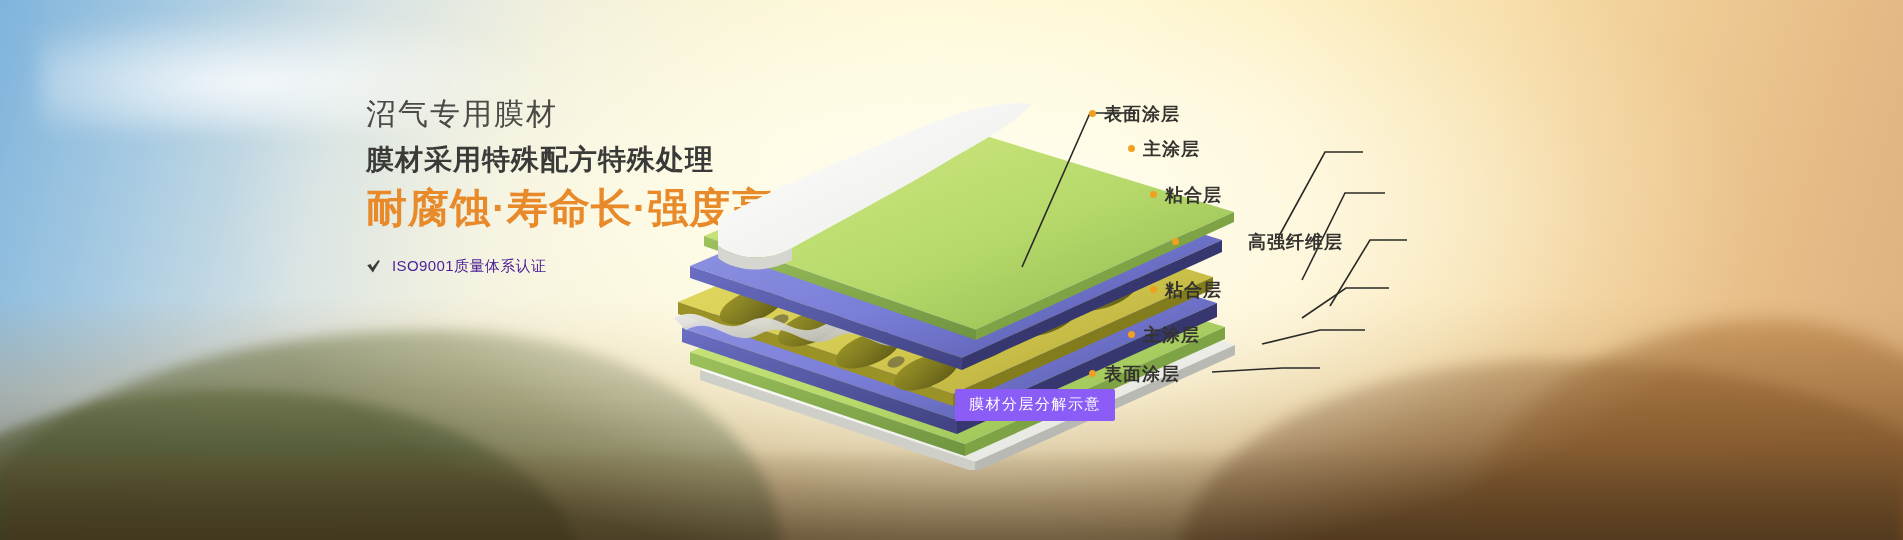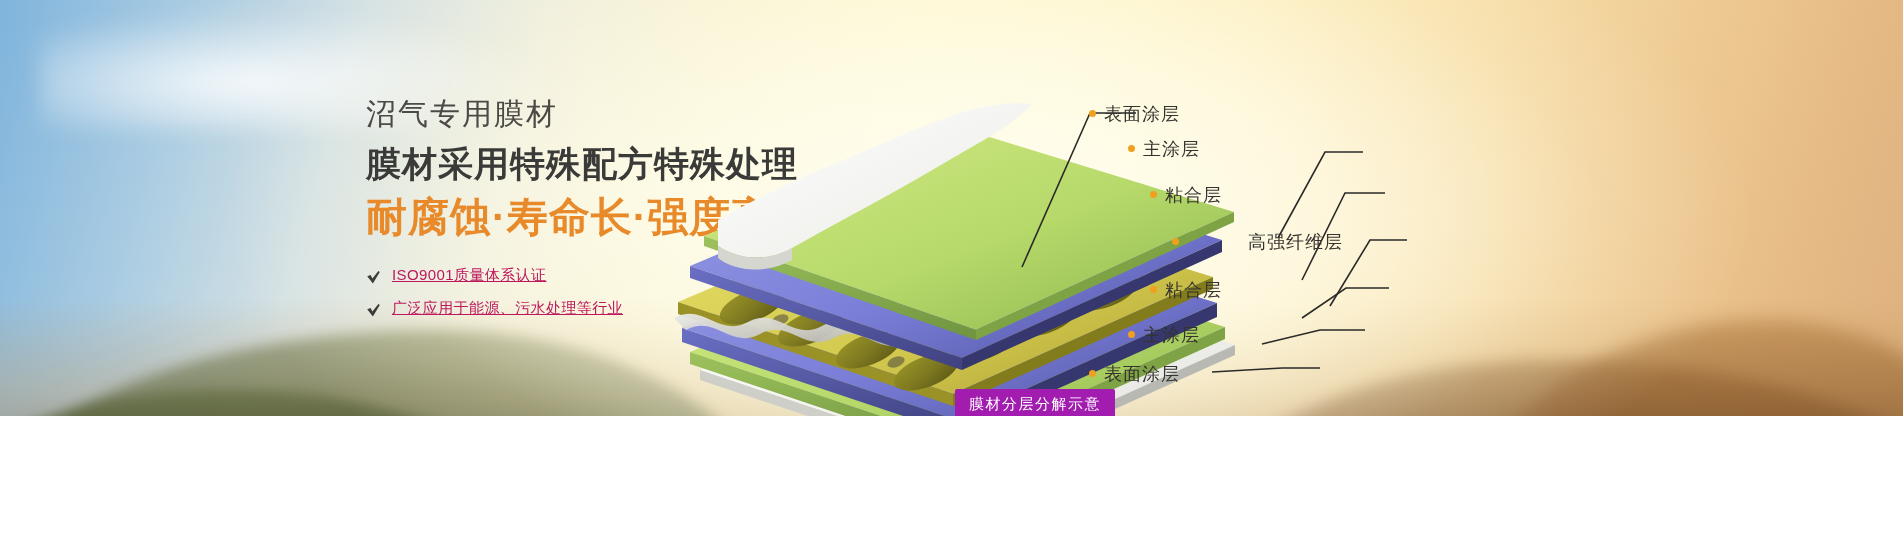--- a/index.html
+++ b/index.html
@@ -1,20 +1,20 @@
 <!DOCTYPE html>
 <html><head>
 <meta charset="utf-8">
 <style>
   html,body{margin:0;padding:0;}
   body{
     width:1903px;height:540px;overflow:hidden;
     font-family:"Liberation Sans","DejaVu Sans",sans-serif;
   }
-  .banner{position:relative;width:1903px;height:416px;overflow:hidden;background:#f3e8c8;}
+  .banner{position:relative;width:1903px;height:540px;overflow:hidden;background:#f3e8c8;}
 
   
   .bg-sky{
     position:absolute;left:0;top:0;width:1903px;height:540px;
     background:
       linear-gradient(to bottom,
         rgba(255,255,255,0) 0%,
         rgba(255,255,255,0) 55%,
         rgba(190,150,95,0.35) 72%,
         rgba(150,110,65,0.55) 88%,
@@ -73,57 +73,57 @@
   }
 
   
   .copy{position:absolute;left:366px;top:96px;width:470px;}
   .eyebrow{
     font-size:30px;color:#4c4a46;letter-spacing:2px;line-height:1.2;
     font-weight:400;
   }
   .headline{
     margin-top:10px;
-    font-size:35px;font-weight:bold;color:#3a3a38;letter-spacing:1px;
+    font-size:28px;font-weight:bold;color:#3a3a38;letter-spacing:1px;
     line-height:1.25;white-space:nowrap;
   }
   .subline{
     margin-top:6px;
     font-size:41px;font-weight:bold;color:#e8892a;letter-spacing:1px;
     line-height:1.22;white-space:nowrap;
   }
   .bullets{margin-top:24px;}
   .bullet{
-    display:flex;align-items:flex-end;margin-bottom:14px;
-    font-size:15px;color:#be185d;letter-spacing:.4px;text-decoration:underline;
+    display:flex;align-items:center;margin-bottom:14px;
+    font-size:15px;color:#4c1d95;letter-spacing:.4px;
   }
   .bullet .tick{
     width:15px;height:15px;margin-right:11px;flex:none;
     display:inline-block;position:relative;
   }
   .bullet .tick svg{display:block;}
 
   
   .diagram{position:absolute;left:660px;top:70px;width:620px;height:400px;}
   .diagram svg{display:block;}
 
   
-  .callouts{position:absolute;left:0;top:0;width:1903px;height:540px;pointer-events:none;}
+  .callouts{position:absolute;left:0;top:0;width:1903px;height:540px;pointer-events:none;font-weight:bold;}
   .callouts svg{position:absolute;left:0;top:0;}
   .label{
     position:absolute;font-size:18px;color:#35332f;white-space:nowrap;
     letter-spacing:1px;
   }
   .dot{
     position:absolute;width:7px;height:7px;border-radius:50%;
     background:#f0a01e;
   }
   .badge{
     position:absolute;left:955px;top:389px;
-    background:#a21caf;color:#ffffff;font-size:15px;letter-spacing:1.5px;
+    background:#8b5cf6;color:#ffffff;font-size:15px;letter-spacing:1.5px;
     padding:6px 14px 7px 14px;border-radius:2px;white-space:nowrap;
   }
 </style>
 </head>
 <body>
 
 <div class="banner">
 
   <div class="bg-sky"></div>
   <div class="bg-cloud"></div>
@@ -140,28 +140,20 @@
     <div class="subline">耐腐蚀·寿命长·强度高</div>
 
     <div class="bullets">
       <div class="bullet">
         <span class="tick">
           <svg width="15" height="15" viewBox="0 0 15 15">
             <path d="M1.2 6.2 L4.6 5.0 L6.4 8.4 L12.4 0.9 L13.8 2.0 L6.9 13.6 Z" fill="#3e3c39"></path>
           </svg>
         </span>
         <span>ISO9001质量体系认证</span>
-      </div>
-      <div class="bullet">
-        <span class="tick">
-          <svg width="15" height="15" viewBox="0 0 15 15">
-            <path d="M1.2 6.2 L4.6 5.0 L6.4 8.4 L12.4 0.9 L13.8 2.0 L6.9 13.6 Z" fill="#3e3c39"></path>
-          </svg>
-        </span>
-        <span>广泛应用于能源、污水处理等行业</span>
       </div>
     </div>
   </div>
 
   <div class="diagram">
     <svg width="620" height="400" viewBox="0 0 620 400">
       <defs>
         <linearGradient id="gWhite" x1="0" y1="0" x2="1" y2="1">
           <stop offset="0%" stop-color="#ffffff"></stop>
           <stop offset="60%" stop-color="#f2f2ef"></stop>

